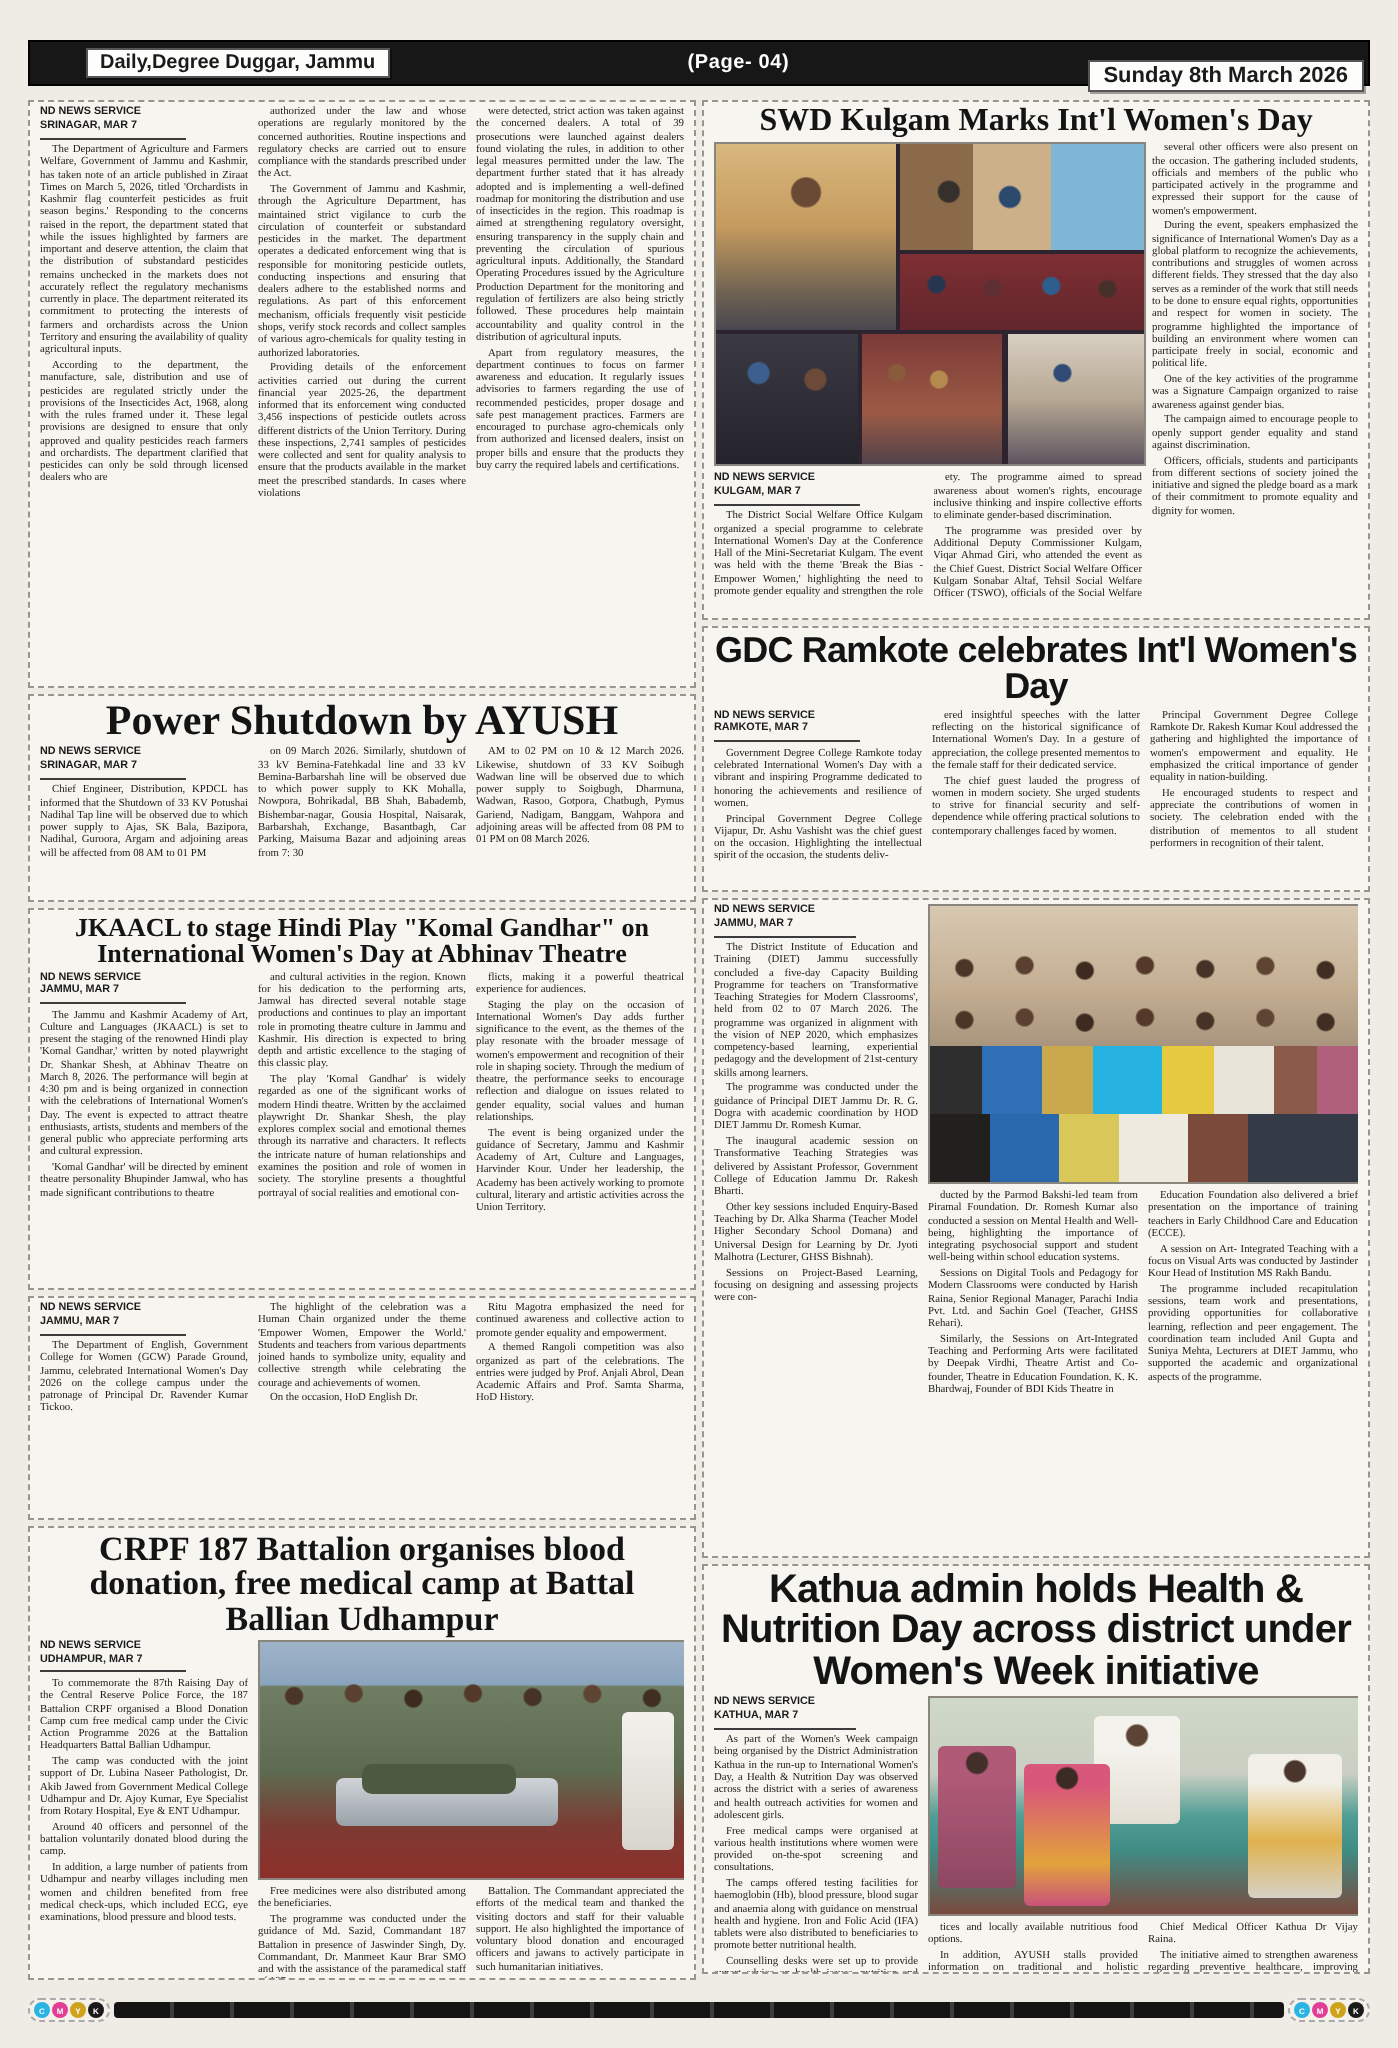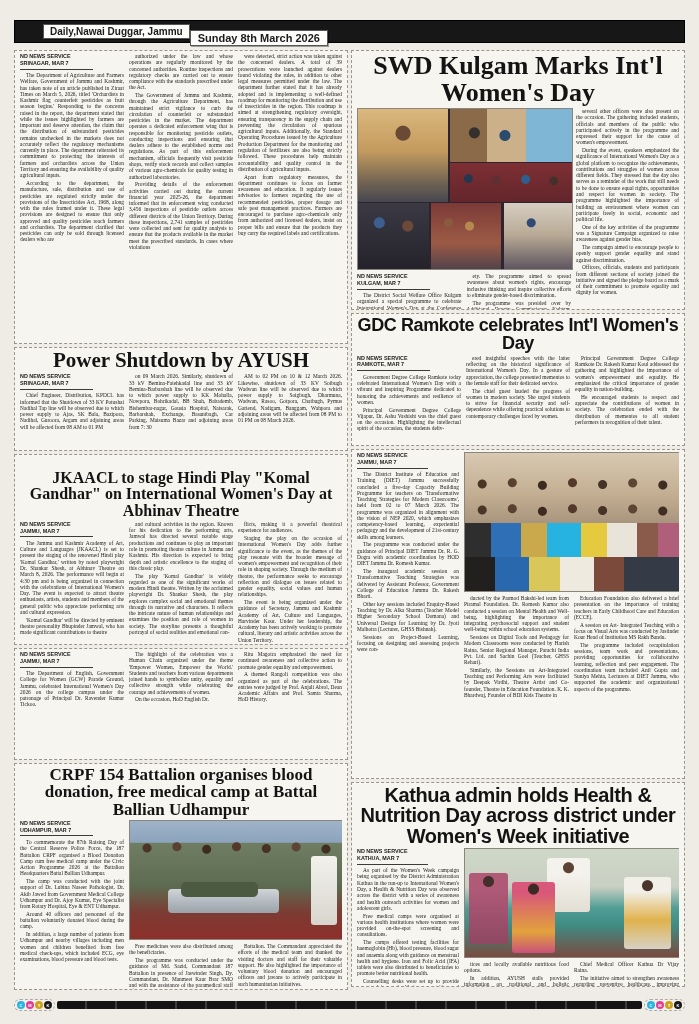--- a/index.html
+++ b/index.html
@@ -45,21 +45,22 @@
   .dot{width:8px;height:8px;border-radius:50%;display:flex;align-items:center;justify-content:center;color:#fff;font-family:"Liberation Sans",sans-serif;font-weight:bold;font-size:4px;}
   .bar{flex:1;height:8px;background:repeating-linear-gradient(90deg,#141414 0 28px,#3c3c3c 28px 30px);border-radius:2px;}
 </style>
 </head>
 <body>
 
 <div class="page">
   <div class="paper">
 
     <div class="topbar">
-      <span class="masthead-box">Daily,Nawai Duggar, Jammu</span>
+      <span class="masthead-box">Daily,Degree Duggar, Jammu</span>
+      <span class="page-label">(Page- 04)</span>
       <span class="date-box">Sunday 8th March 2026</span>
     </div>
 
     <div class="content">
 
       <div class="vcol">
 
         <article style="height:294px;">
           <div class="body3" style="height:248px;">
             <div class="col">
@@ -99,21 +100,21 @@
             <div class="col coltext">
                 <p>on 09 March 2026. Similarly, shutdown of 33 kV Bemina-Fatehkadal line and 33 kV Bemina-Barbarshah line will be observed due to which power supply to KK Mohalla, Nowpora, Bohrikadal, BB Shah, Babademb, Bishembar-nagar, Gousia Hospital, Naisarak, Barbarshah, Exchange, Basantbagh, Car Parking, Maisuma Bazar and adjoining areas from 7: 30</p>
               </div>
             <div class="col coltext">
                 <p>AM to 02 PM on 10 &amp; 12 March 2026. Likewise, shutdown of 33 KV Soibugh Wadwan line will be observed due to which power supply to Soigbugh, Dharmuna, Wadwan, Rasoo, Gotpora, Chatbugh, Pymus Gariend, Nadigam, Banggam, Wahpora and adjoining areas will be affected from 08 PM to 01 PM on 08 March 2026.</p>
               </div>
           </div>
         </article>
 
         <article style="height:191px;">
-          <h1 class="hl serif" style="font-size:16px;margin-top:13px;">JKAACL to stage Hindi Play "Komal Gandhar" on International Women's Day at Abhinav Theatre</h1>
+          <h1 class="hl serif" style="font-size:13px;">JKAACL to stage Hindi Play "Komal Gandhar" on International Women's Day at Abhinav Theatre</h1>
           <div class="body3" style="height:148px;">
             <div class="col">
               <div class="byline">
                 <div>ND NEWS SERVICE</div>
                 <div>JAMMU, MAR 7</div>
               </div>
               <div class="coltext">
                   <p>The Jammu and Kashmir Academy of Art, Culture and Languages (JKAACL) is set to present the staging of the renowned Hindi play 'Komal Gandhar,' written by noted playwright Dr. Shankar Shesh, at Abhinav Theatre on March 8, 2026. The performance will begin at 4:30 pm and is being organized in connection with the celebrations of International Women's Day. The event is expected to attract theatre enthusiasts, artists, students and members of the general public who appreciate performing arts and cultural expression.</p>
                   <p>'Komal Gandhar' will be directed by eminent theatre personality Bhupinder Jamwal, who has made significant contributions to theatre</p>
                 </div>
@@ -146,21 +147,21 @@
                 <p>On the occasion, HoD English Dr.</p>
               </div>
             <div class="col coltext">
                 <p>Ritu Magotra emphasized the need for continued awareness and collective action to promote gender equality and empowerment.</p>
                 <p>A themed Rangoli competition was also organized as part of the celebrations. The entries were judged by Prof. Anjali Abrol, Dean Academic Affairs and Prof. Samta Sharma, HoD History.</p>
               </div>
           </div>
         </article>
 
         <article style="height:227px;">
-          <h1 class="hl serif" style="font-size:17px;">CRPF 154 Battalion organises blood donation, free medical camp at Battal Ballian Udhampur</h1>
+          <h1 class="hl serif" style="font-size:17px;">CRPF 187 Battalion organises blood donation, free medical camp at Battal Ballian Udhampur</h1>
           <div class="body3" style="height:185px;">
             <div class="col" style="flex:0 0 104px;">
               <div class="byline">
                 <div>ND NEWS SERVICE</div>
                 <div>UDHAMPUR, MAR 7</div>
               </div>
               <div class="coltext">
                   <p>To commemorate the 87th Raising Day of the Central Reserve Police Force, the 187 Battalion CRPF organised a Blood Donation Camp cum free medical camp under the Civic Action Programme 2026 at the Battalion Headquarters Battal Ballian Udhampur.</p>
                   <p>The camp was conducted with the joint support of Dr. Lubina Naseer Pathologist, Dr. Akib Jawed from Government Medical College Udhampur and Dr. Ajoy Kumar, Eye Specialist from Rotary Hospital, Eye &amp; ENT Udhampur.</p>
                   <p>Around 40 officers and personnel of the battalion voluntarily donated blood during the camp.</p>
@@ -185,21 +186,21 @@
               </div>
             </div>
           </div>
         </article>
 
       </div>
 
       <div class="vcol">
 
         <article style="height:260px;">
-          <h1 class="hl serif" style="font-size:26px;">SWD Kulgam Marks Int'l Women's Day</h1>
+          <h1 class="hl serif" style="font-size:16px;">SWD Kulgam Marks Int'l Women's Day</h1>
           <div class="body3" style="height:228px;">
             <div style="flex:0 0 214px;display:flex;flex-direction:column;gap:3px;min-width:0;">
               <div class="ph ph-swd" style="width:100%;">
                 <div class="tile" style="left:0;top:0;width:42%;height:58%;background:radial-gradient(circle at 50% 26%,#6b4a35 0 7px,transparent 8px),linear-gradient(180deg,#d9b87e 0%,#c49a5e 45%,#6f6252 80%,#474750 100%);"></div>
                 <div class="tile" style="left:43%;top:0;width:57%;height:33%;background:radial-gradient(circle at 20% 45%,#35302c 0 5px,transparent 6px),radial-gradient(circle at 45% 50%,#2c4a6e 0 5px,transparent 6px),linear-gradient(90deg,#8a6a48 0 30%,#cbb089 30% 62%,#7fb6d6 62% 100%);"></div>
                 <div class="tile" style="left:43%;top:34%;width:57%;height:24%;background:radial-gradient(circle at 15% 40%,#27364f 0 4px,transparent 5px),radial-gradient(circle at 38% 45%,#5e2f33 0 4px,transparent 5px),radial-gradient(circle at 62% 42%,#2e5e8e 0 4px,transparent 5px),radial-gradient(circle at 85% 46%,#47302a 0 4px,transparent 5px),linear-gradient(180deg,#7e2f33 0%,#62262c 100%);"></div>
                 <div class="tile" style="left:0;top:59%;width:33%;height:41%;background:radial-gradient(circle at 30% 30%,#3c5f8f 0 5px,transparent 6px),radial-gradient(circle at 70% 35%,#6d4a37 0 5px,transparent 6px),linear-gradient(180deg,#3b3a44 0%,#24232c 100%);"></div>
                 <div class="tile" style="left:34%;top:59%;width:33%;height:41%;background:radial-gradient(circle at 25% 30%,#8a5a3c 0 4px,transparent 5px),radial-gradient(circle at 55% 35%,#b48a4e 0 4px,transparent 5px),linear-gradient(180deg,#7c3a38 0%,#9c5a45 60%,#52424a 100%);"></div>
                 <div class="tile" style="left:68%;top:59%;width:32%;height:41%;background:radial-gradient(circle at 40% 30%,#2f4a74 0 4px,transparent 5px),linear-gradient(180deg,#d8cfc2 0%,#b6a893 50%,#5f5560 100%);"></div>
               </div>

